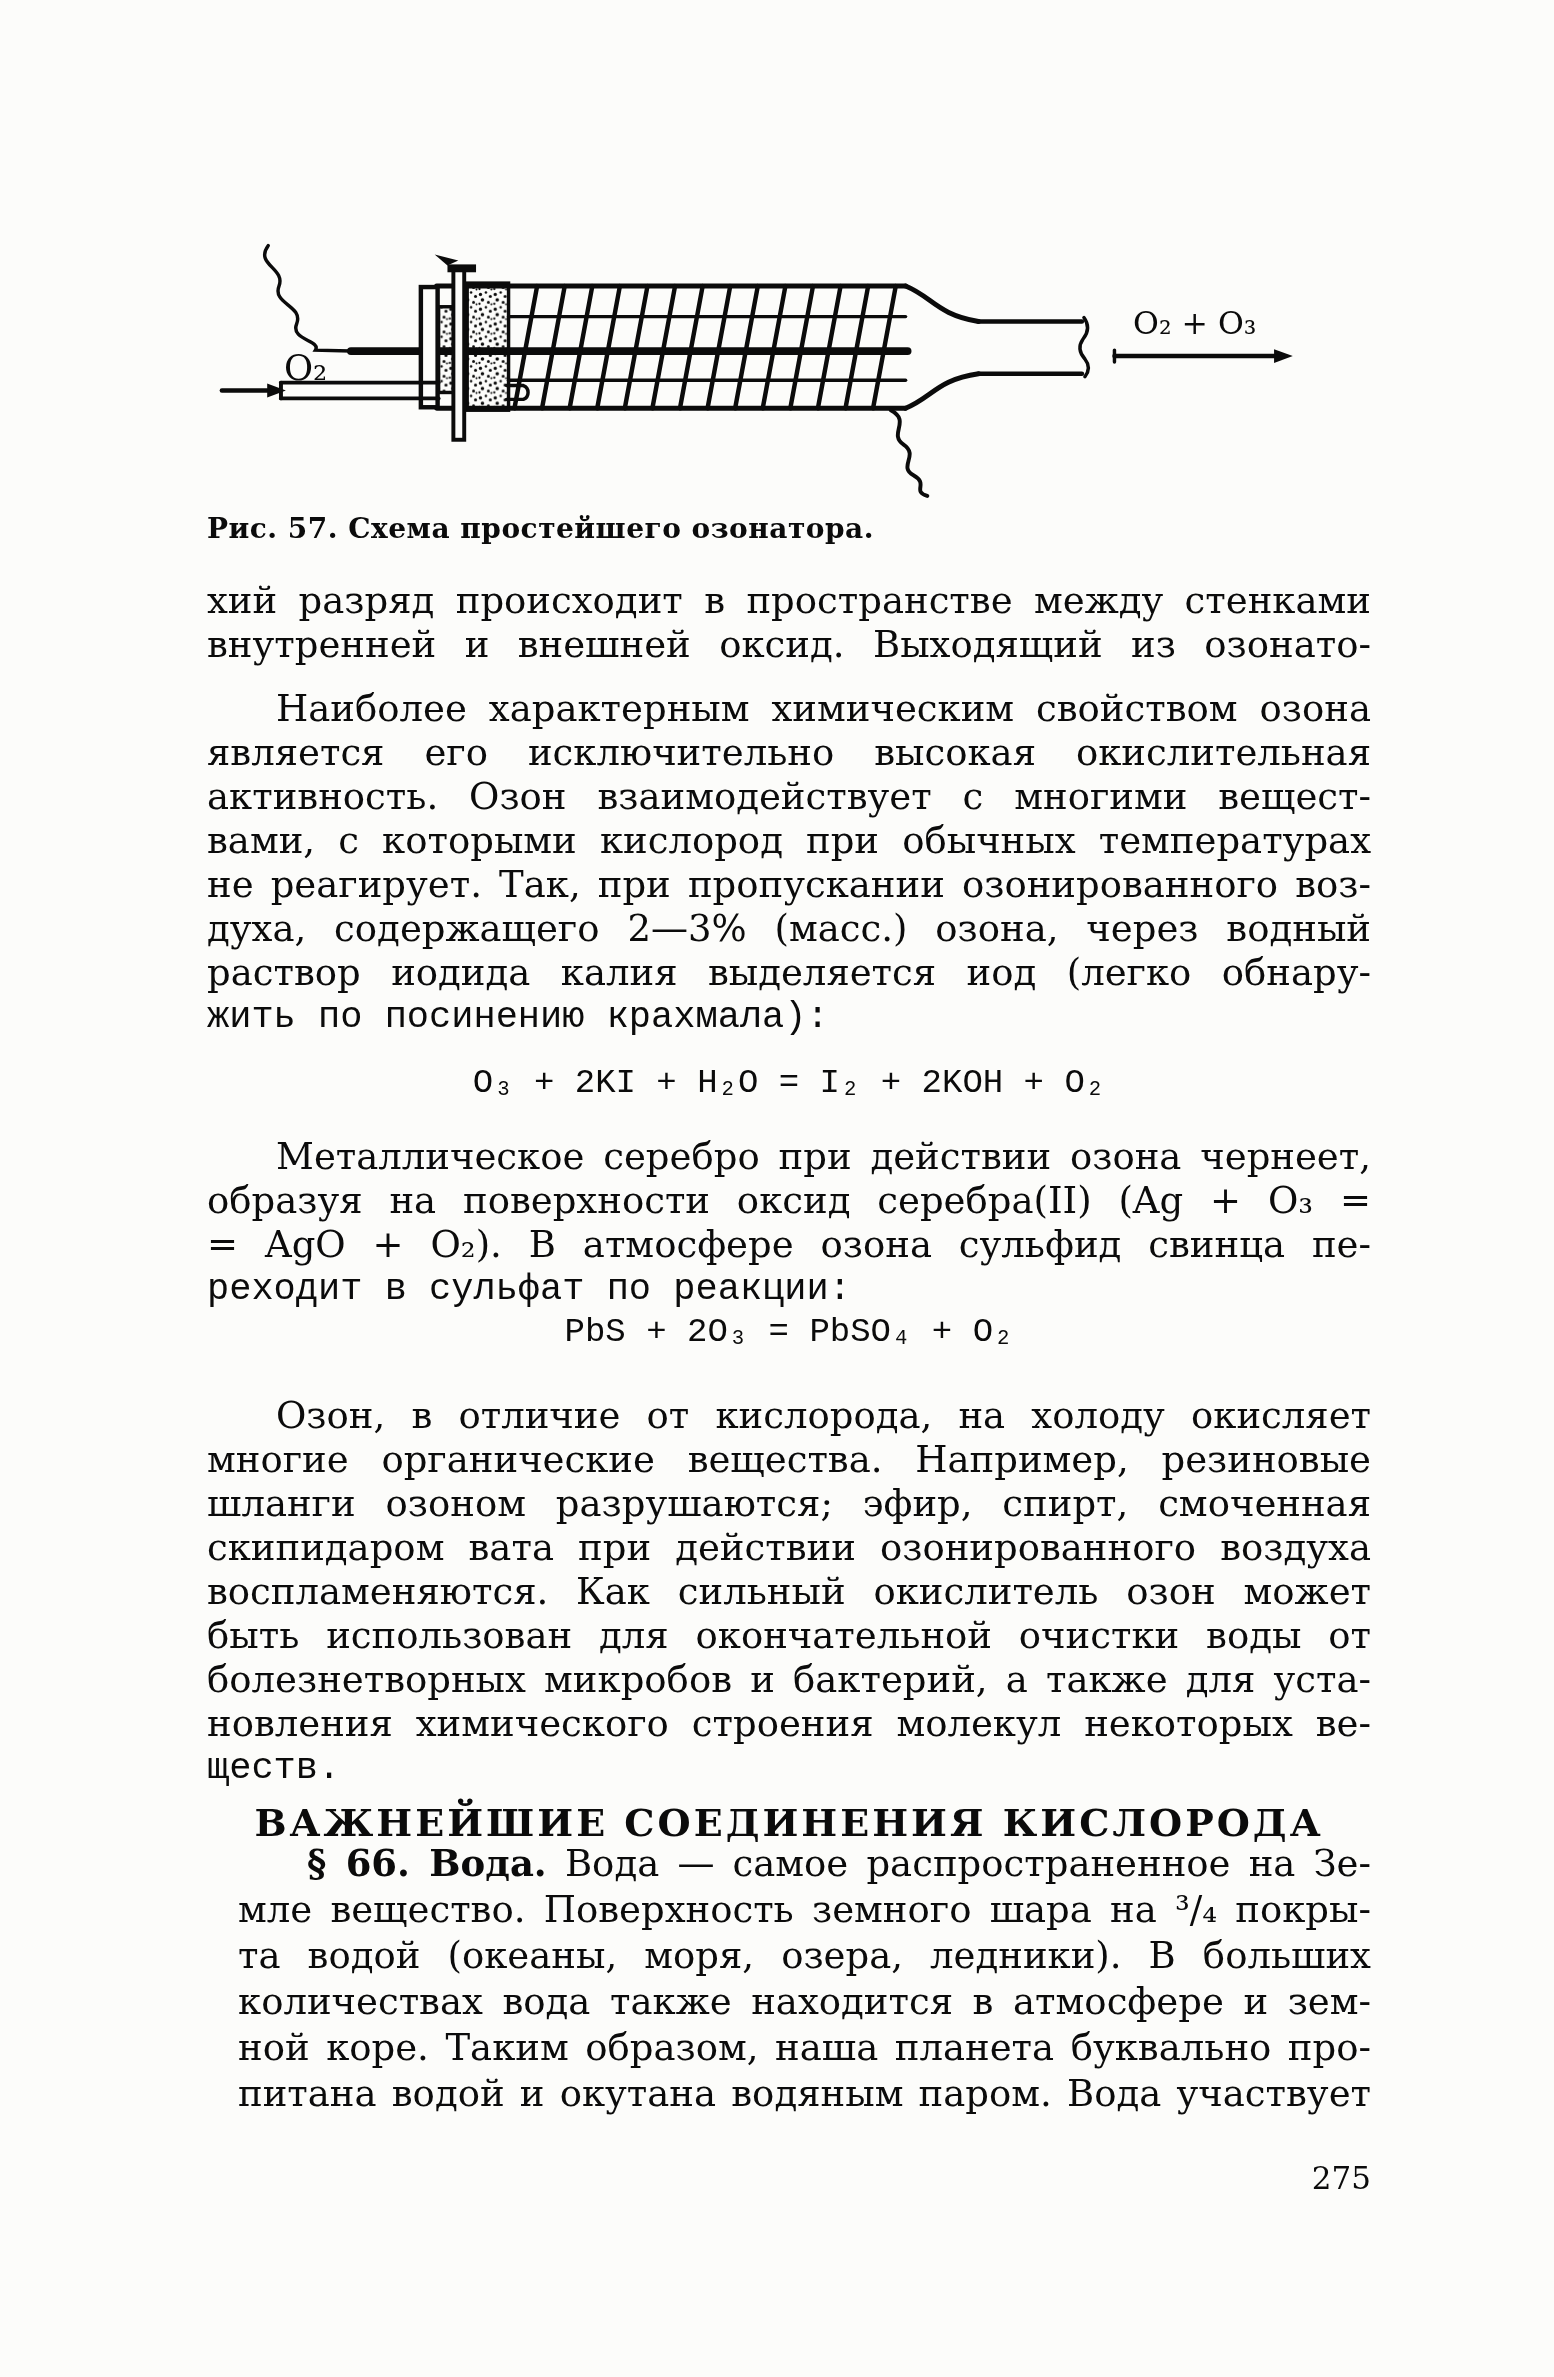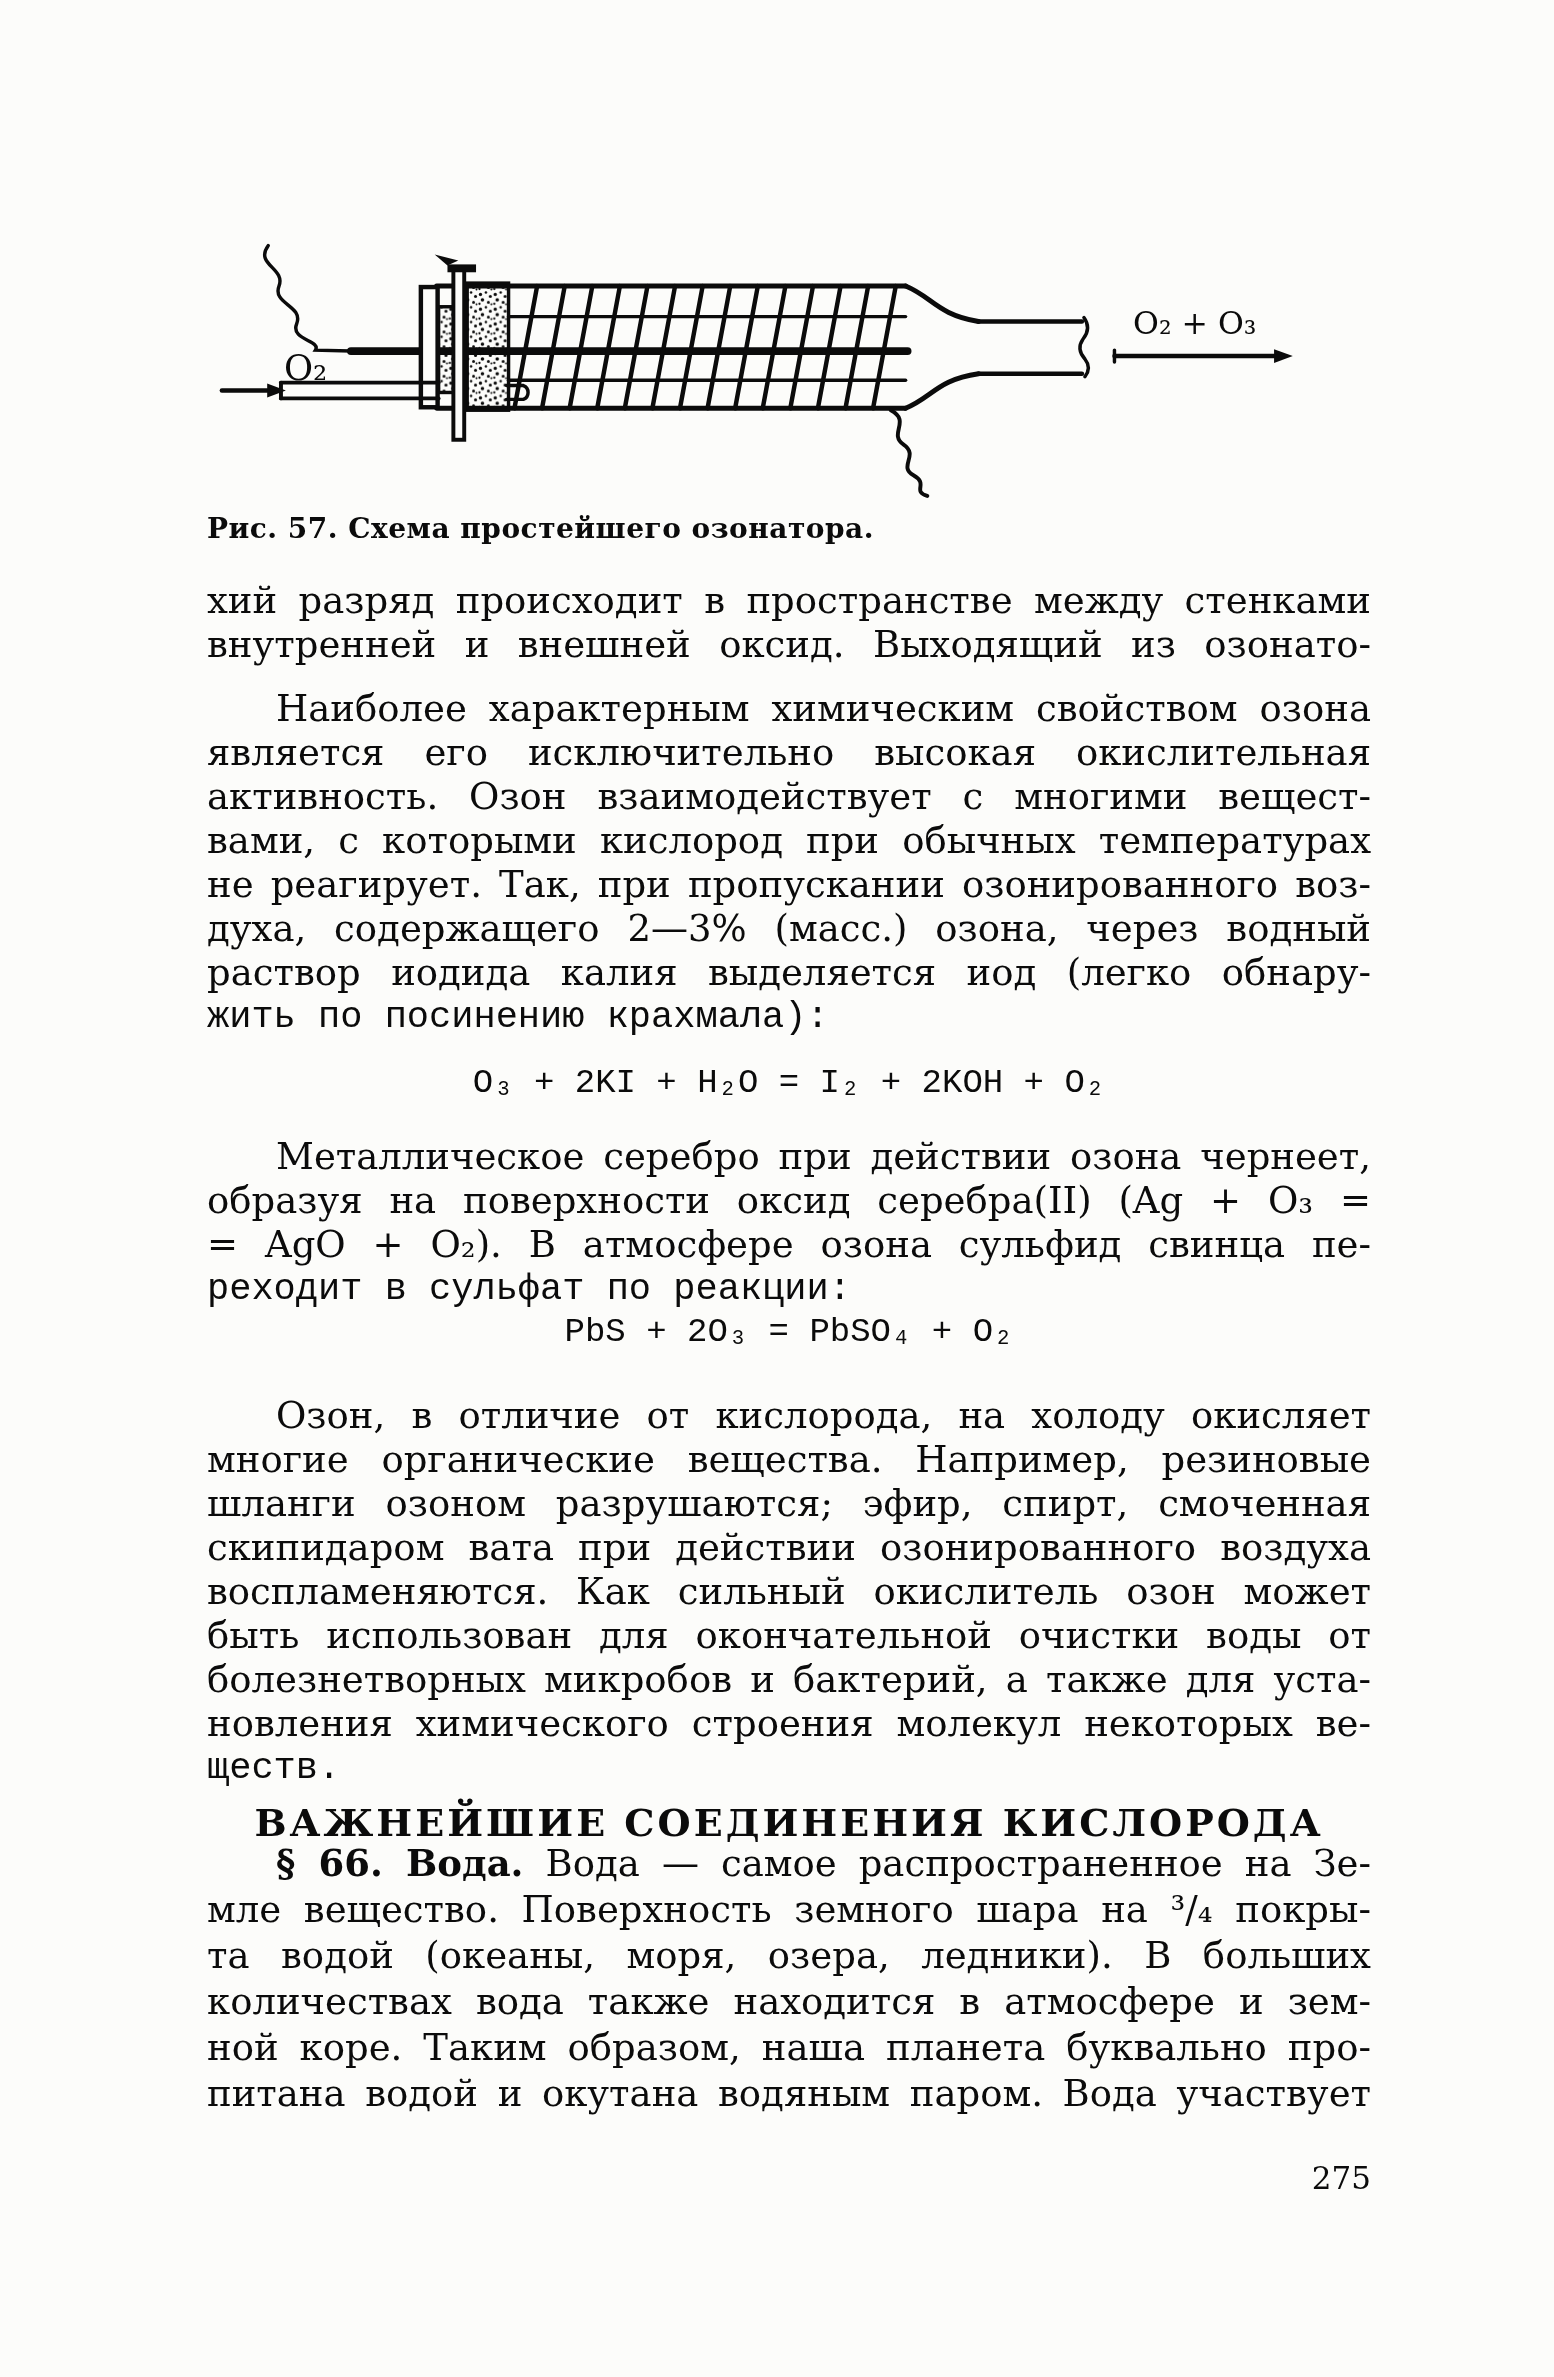--- a/index.html
+++ b/index.html
@@ -8,21 +8,21 @@
     background:#fcfcfa;color:#0b0b0b;
     font-family:"DejaVu Serif","DejaVu Sans",serif;
     overflow:hidden;
   }
   .col{position:absolute;left:207px;width:1164px;}
   .line{
     font-size:37px;line-height:44px;
     text-align:justify;text-align-last:justify;
     white-space:normal;
   }
-  .p5 .line{line-height:46px;}
+  .p5 .line{line-height:46px;margin-left:31px;}
   .line.left{text-align-last:left;font-family:Liberation Mono, monospace;}
   .line.indent{text-indent:69px;}
   .eq{
     position:absolute;left:207px;width:1164px;height:59px;
     line-height:59px;font-size:34px;text-align:center;font-family:Liberation Mono, monospace;
   }
   .heading{
     position:absolute;left:207px;width:1164px;height:44px;
     line-height:44px;font-size:38px;font-weight:bold;
     text-align:center;letter-spacing:3px;

